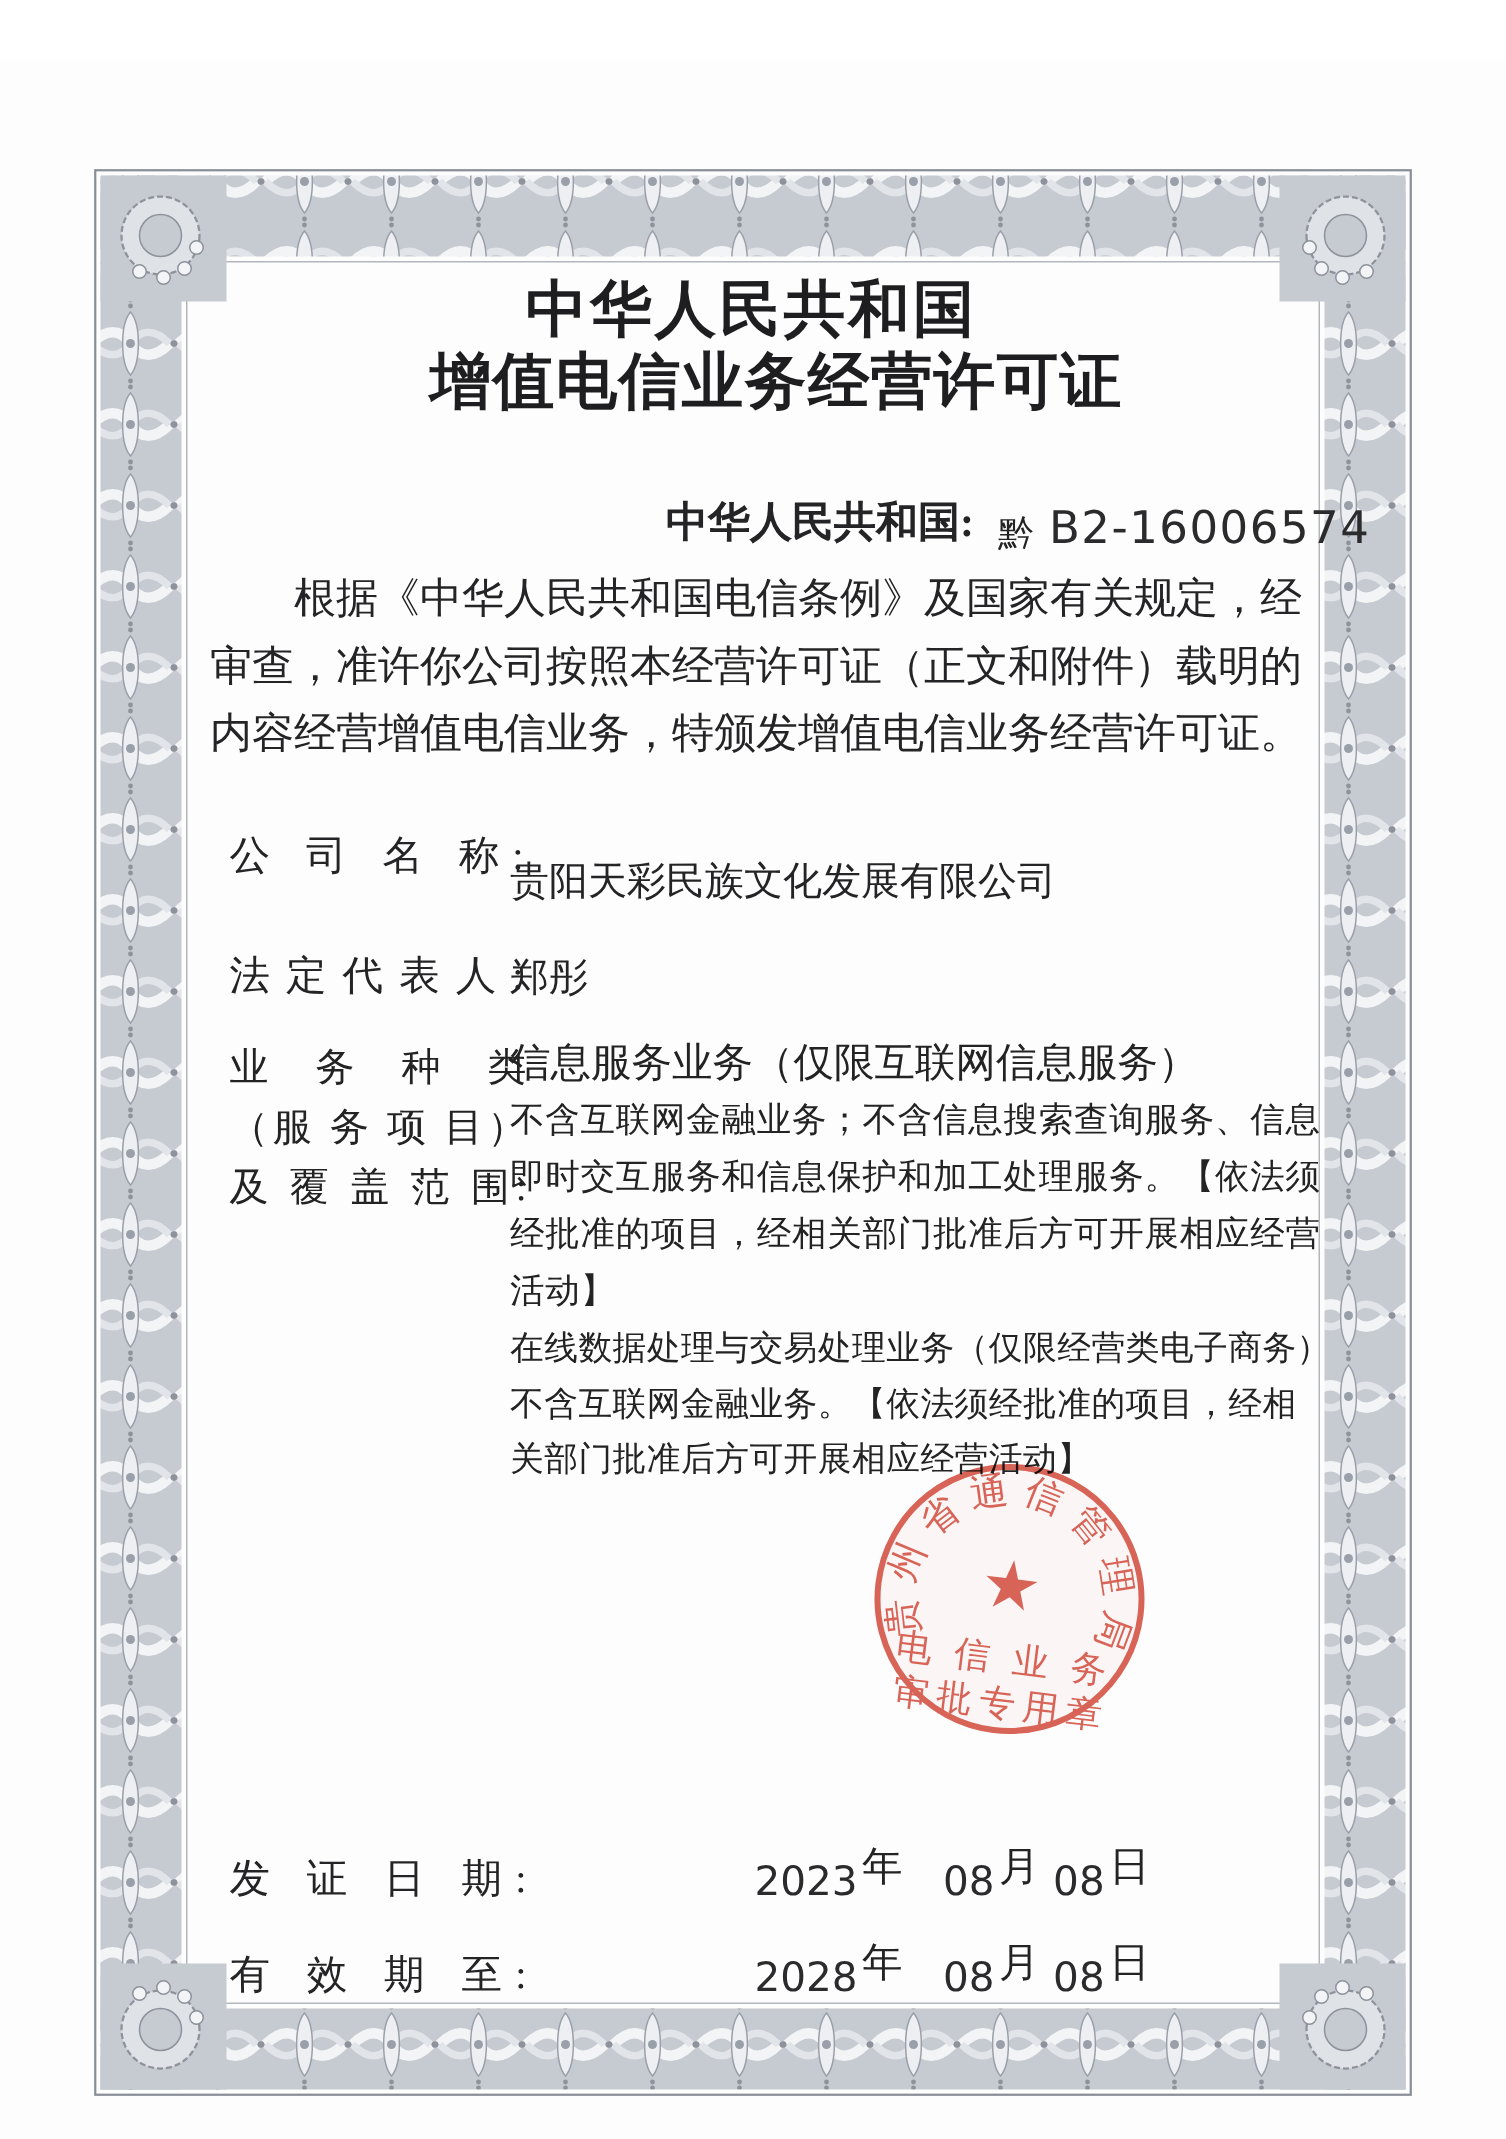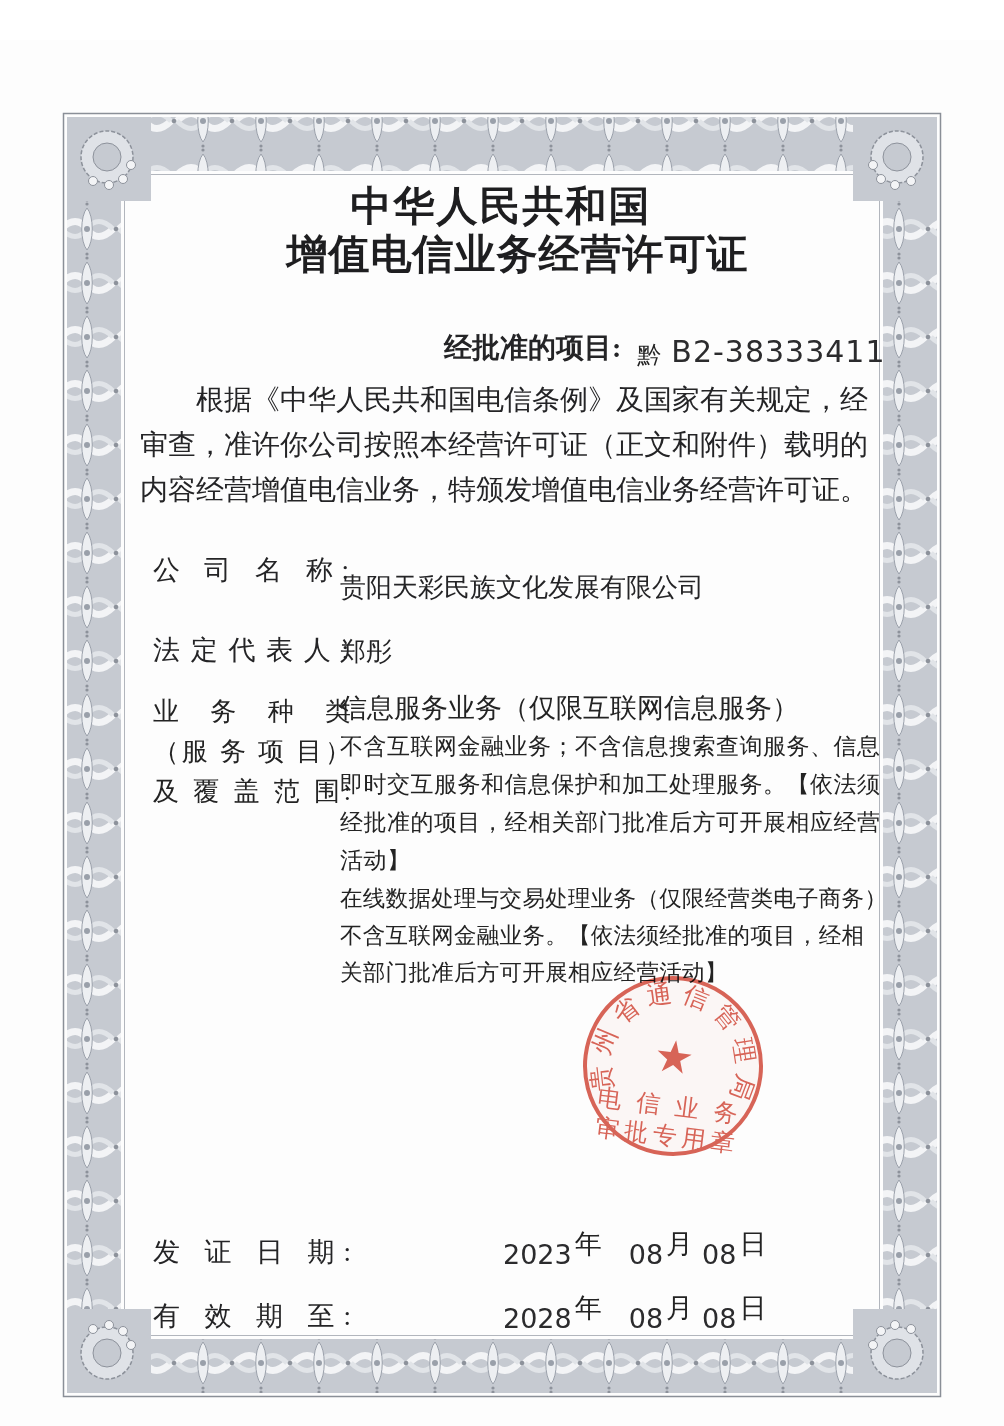--- a/index.html
+++ b/index.html
@@ -117,23 +117,23 @@
       </g>
     </g>
   </svg>
 
   <div class="abs title-block">
     <div class="title-line1">中华人民共和国</div>
     <div class="title-line2">增值电信业务经营许可证</div>
   </div>
 
   <div class="abs license-line">
-    <span class="lic-label">经批准的项目:</span>
+    <span class="lic-label">中华人民共和国:</span>
     <span class="lic-region">黔</span>
-    <span class="lic-number">B2-38333411</span>
+    <span class="lic-number">B2-16006574</span>
   </div>
 
   <div class="abs intro">　　根据《中华人民共和国电信条例》及国家有关规定，经
 审查，准许你公司按照本经营许可证（正文和附件）载明的
 内容经营增值电信业务，特颁发增值电信业务经营许可证。</div>
 
   <div class="abs flabel" style="top:512px;">公 司 名 称:</div>
   <div class="abs fvalue" style="top:530px;">贵阳天彩民族文化发展有限公司</div>
 
   <div class="abs flabel" style="top:592px;">法定代表人:</div>

